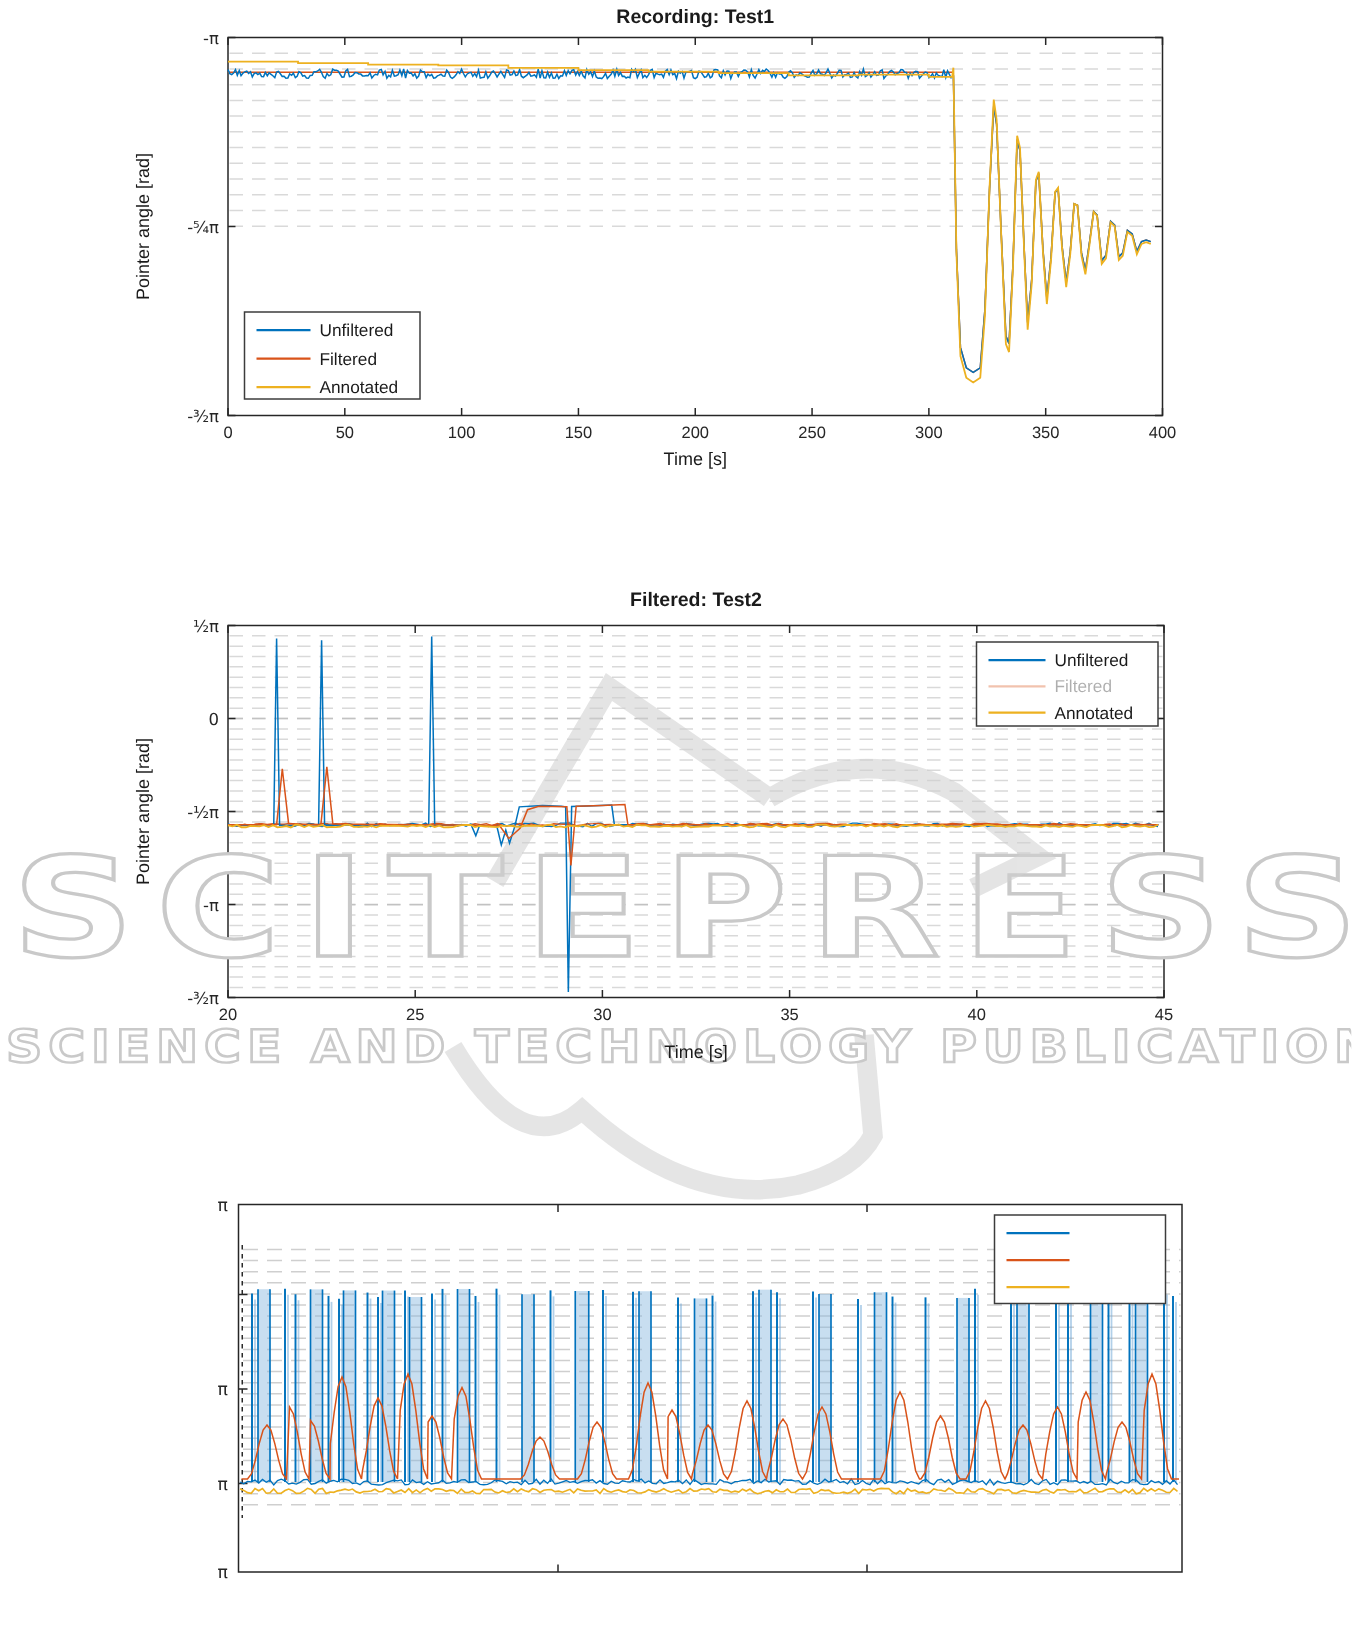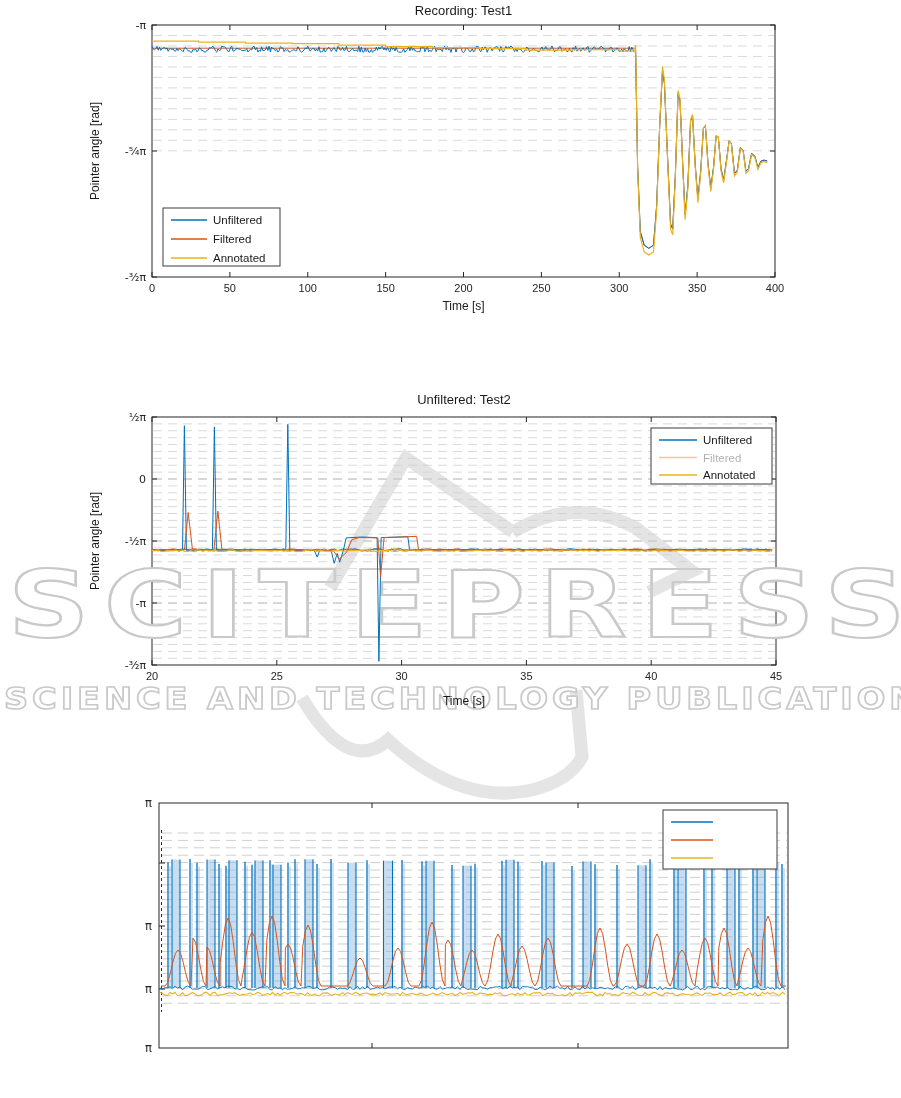--- a/index.html
+++ b/index.html
@@ -3,21 +3,21 @@
 <meta charset="utf-8">
 <style>
   html,body{margin:0;padding:0;background:#fff;}
   .page{position:relative;width:901px;height:1098px;background:#fff;overflow:hidden;
         font-family:"Liberation Sans",sans-serif;}
   .layer{position:absolute;left:0;top:0;}
   #layer-axes{z-index:1;}
   .watermark{z-index:2;}
   #layer-data{z-index:3;}
   .overlay{position:absolute;z-index:4;color:#1a1a1a;}
-  .plot-title{font-weight:normal;font-size:13px;text-align:center;}
+  .plot-title{font-weight:bold;font-size:13px;text-align:center;}
   .axis-label{font-size:12px;text-align:center;}
   .ylabel{transform:translate(-50%,-50%) rotate(-90deg);white-space:nowrap;}
   .wm-letters{position:absolute;left:8px;top:560px;z-index:2;line-height:1;white-space:nowrap;
       font-family:"DejaVu Sans",sans-serif;font-weight:bold;font-size:100px;letter-spacing:13px;
       color:#ffffff;-webkit-text-stroke:2.4px #c9c9c9;transform:scale(1.13,0.92);transform-origin:0 0;}
   .wm-subtitle{position:absolute;left:4px;top:684px;z-index:2;line-height:1;white-space:nowrap;
       font-family:"DejaVu Sans",sans-serif;font-weight:bold;font-size:30px;letter-spacing:3.5px;
       color:#ffffff;-webkit-text-stroke:1.6px #c9c9c9;transform:scaleX(1.12);transform-origin:0 0;}
   .wm-swoosh{position:absolute;left:0;top:0;z-index:2;}
 </style>
@@ -356,21 +356,21 @@
       </g>
       <g opacity="1">
         <line x1="671" y1="840" x2="713" y2="840" stroke="#D95319" stroke-width="1.5"></line>
       </g>
       <g opacity="1">
         <line x1="671" y1="858" x2="713" y2="858" stroke="#EDB120" stroke-width="1.5"></line>
       </g>
     </svg>
 
   <div class="overlay plot-title" style="left:152px;top:3px;width:623px;">Recording: Test1</div>
-  <div class="overlay plot-title" style="left:152px;top:392px;width:624px;">Unfiltered: Test2</div>
+  <div class="overlay plot-title" style="left:152px;top:392px;width:624px;">Filtered: Test2</div>
 
   <div class="overlay axis-label ylabel" style="left:95px;top:151px;">Pointer angle [rad]</div>
   <div class="overlay axis-label ylabel" style="left:95px;top:541px;">Pointer angle [rad]</div>
 
   <div class="overlay axis-label" style="left:152px;top:299px;width:623px;">Time [s]</div>
   <div class="overlay axis-label" style="left:152px;top:694px;width:624px;">Time [s]</div>
 
 </div>
 
 </body></html>

